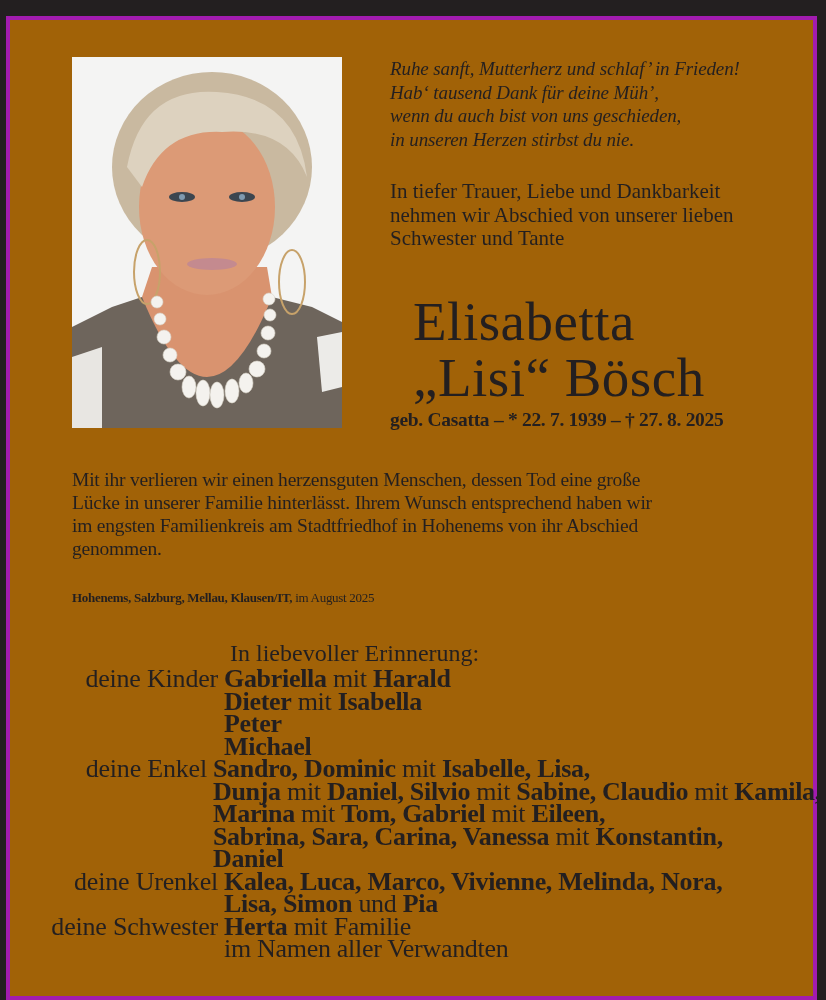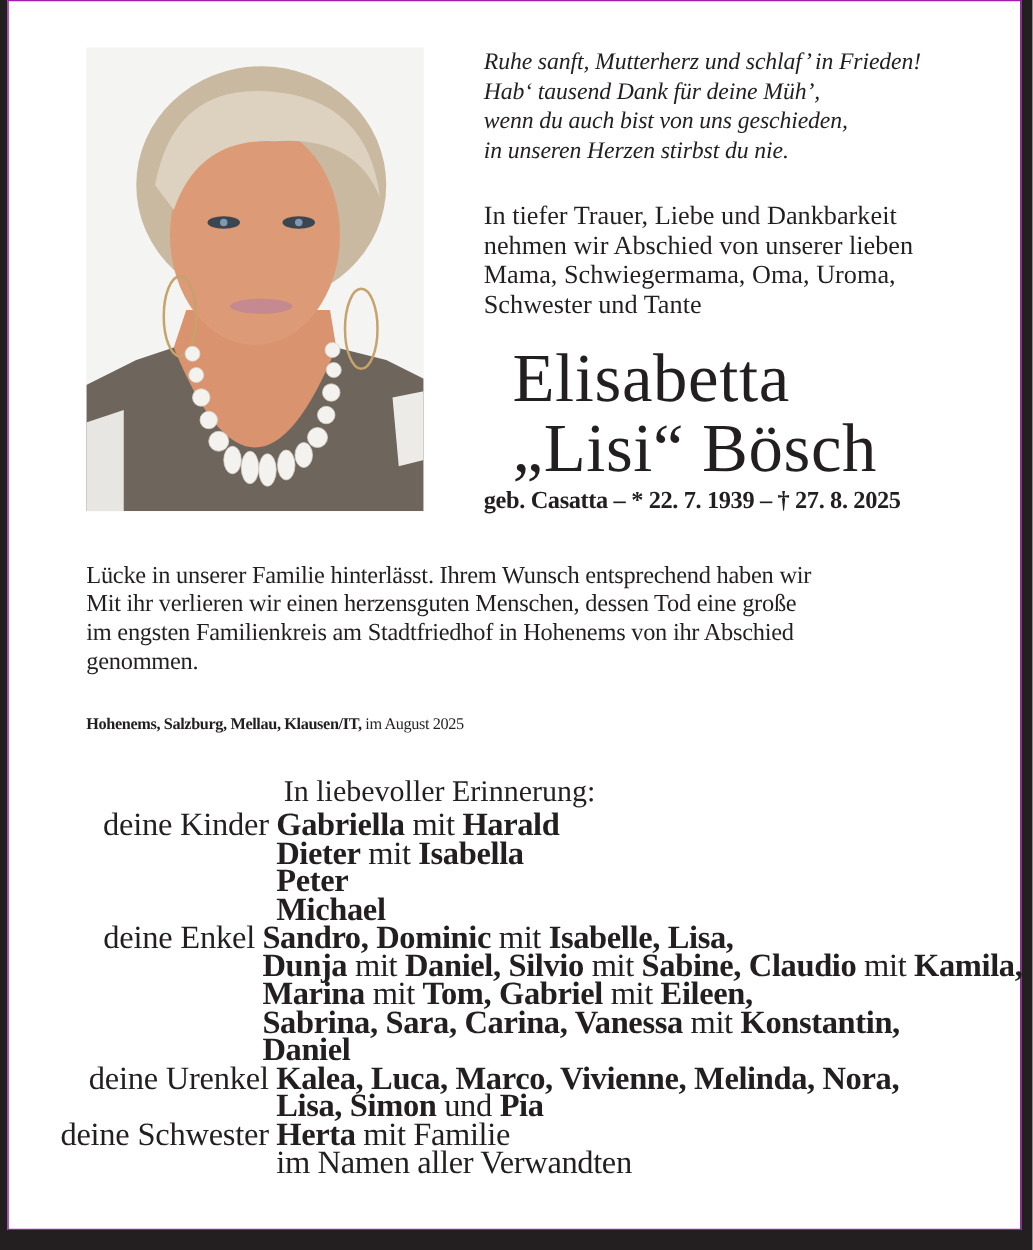--- a/index.html
+++ b/index.html
@@ -4,24 +4,24 @@
   <style>
     html, body { margin: 0; padding: 0; }
     body {
       width: 826px; height: 1000px;
       background: #231f20;
       position: relative; overflow: hidden;
       font-family: "Liberation Serif", "DejaVu Serif", serif;
       color: #231f20;
     }
     .page {
-      position: absolute; left: 6px; top: 0;
+      position: absolute; left: 6px; top: 16px;
       width: 811px; height: 984px;
-      background: #ffffff;
-      border: 1px solid #a21caf;
+      background: #a16207;
+      border: 4px solid #a21caf;
       box-sizing: border-box;
     }
     .photo {
       position: absolute; left: 62px; top: 37px;
       width: 270px; height: 371px;
       background: #f6f6f6;
       overflow: hidden;
     }
     .photo svg { display: block; width: 100%; height: 100%; }
 
@@ -138,34 +138,33 @@
   <div class="verse">
     <div>Ruhe sanft, Mutterherz und schlaf’ in Frieden!</div>
     <div>Hab‘ tausend Dank für deine Müh’,</div>
     <div>wenn du auch bist von uns geschieden,</div>
     <div>in unseren Herzen stirbst du nie.</div>
   </div>
 
   <div class="intro">
     <div>In tiefer Trauer, Liebe und Dankbarkeit</div>
     <div>nehmen wir Abschied von unserer lieben</div>
-    <div>Mama, Schwiegermama, Oma, Uroma,</div>
     <div>Schwester und Tante</div>
   </div>
 
   <div class="name">
     <div>Elisabetta</div>
     <div>„Lisi“ Bösch</div>
   </div>
 
   <div class="dates">geb. Casatta – * 22. 7. 1939 – † 27. 8. 2025</div>
 
   <div class="body-text">
+    <div>Mit ihr verlieren wir einen herzensguten Menschen, dessen Tod eine große</div>
     <div>Lücke in unserer Familie hinterlässt. Ihrem Wunsch entsprechend haben wir</div>
-    <div>Mit ihr verlieren wir einen herzensguten Menschen, dessen Tod eine große</div>
     <div>im engsten Familienkreis am Stadtfriedhof in Hohenems von ihr Abschied</div>
     <div>genommen.</div>
   </div>
 
   <div class="place">
     <b>Hohenems, Salzburg, Mellau, Klausen/IT,</b><span> im August 2025</span>
   </div>
 
   <div class="memory">In liebevoller Erinnerung:</div>
 

